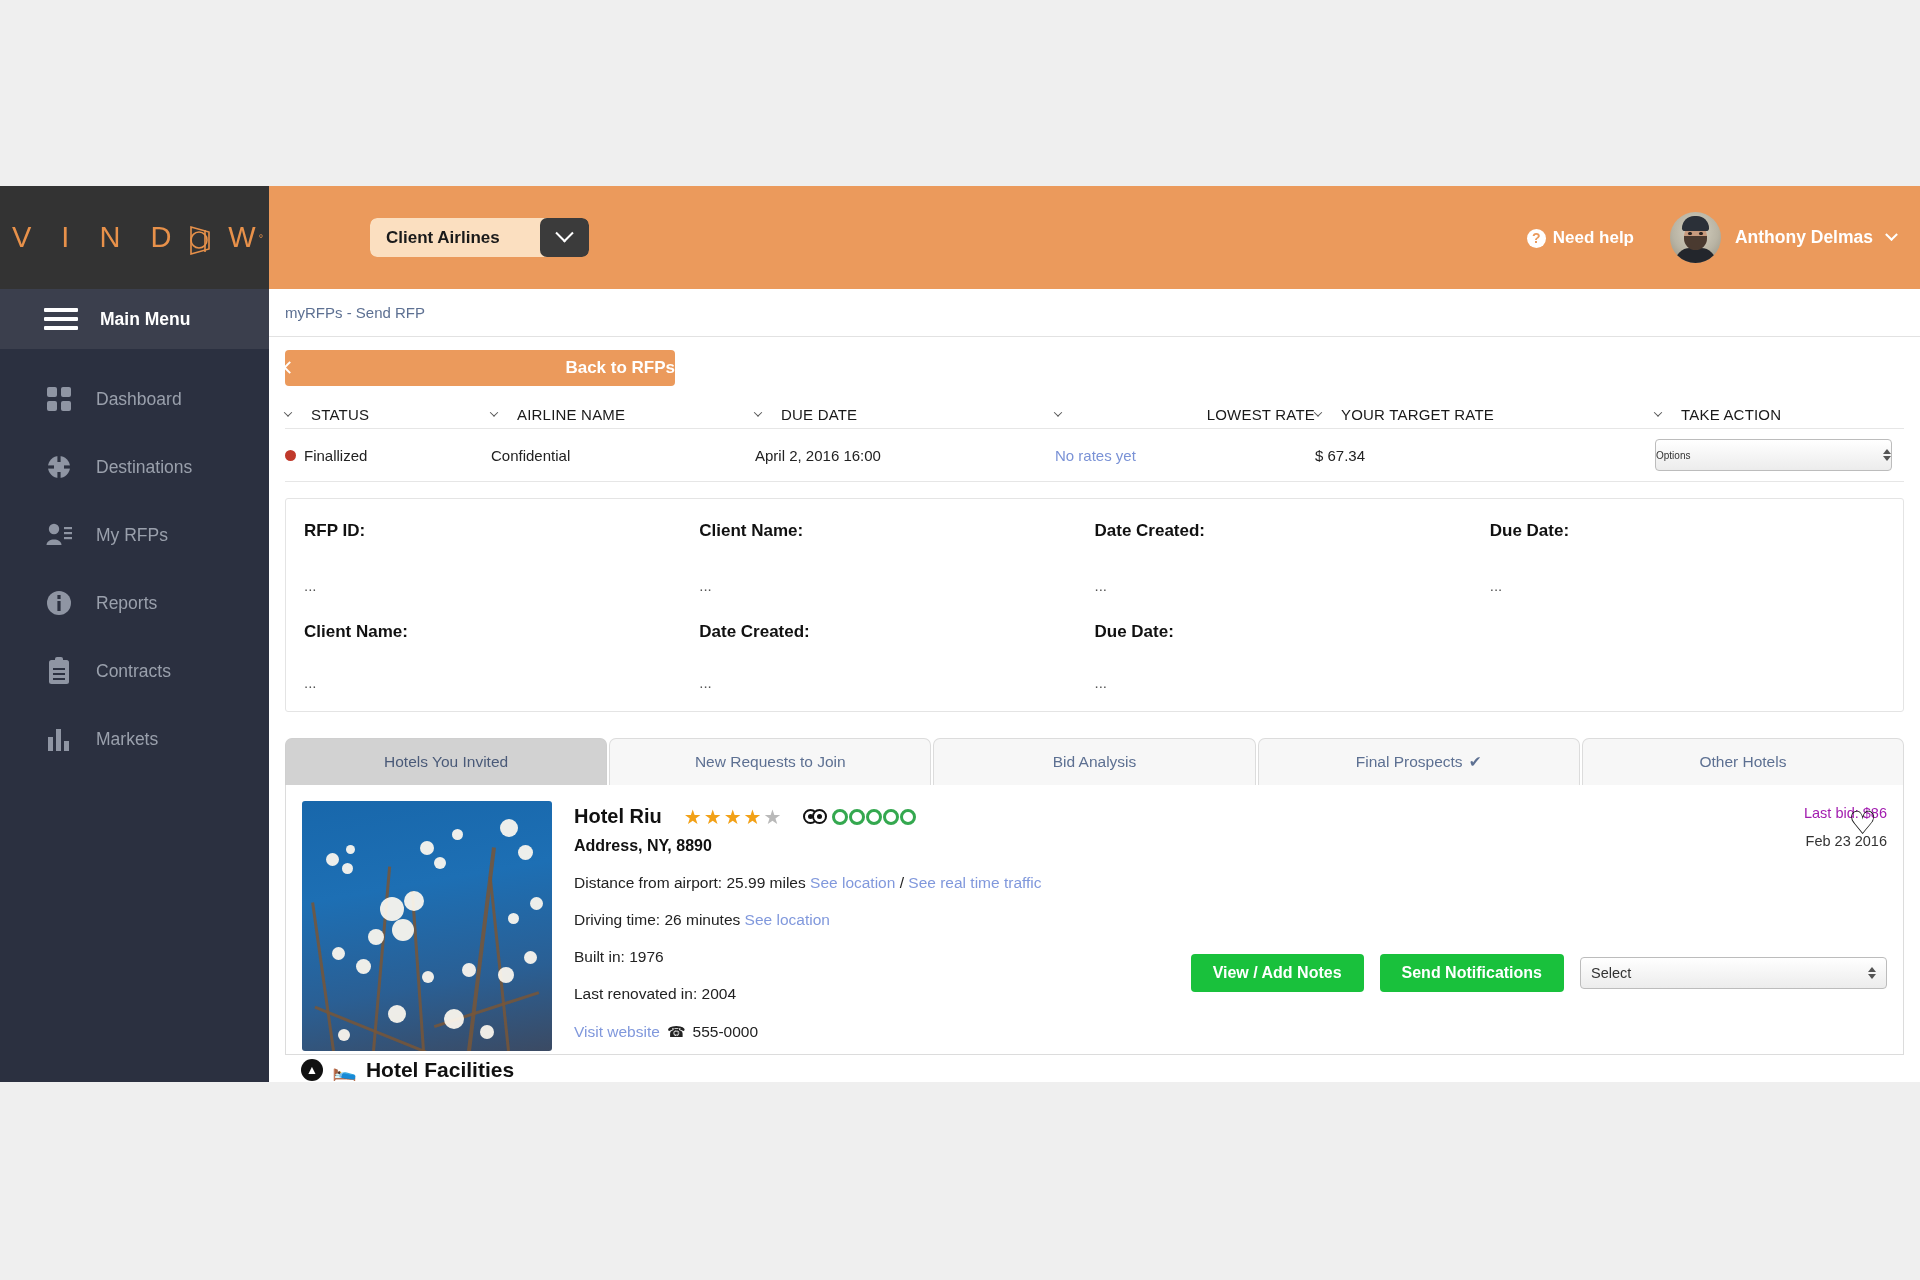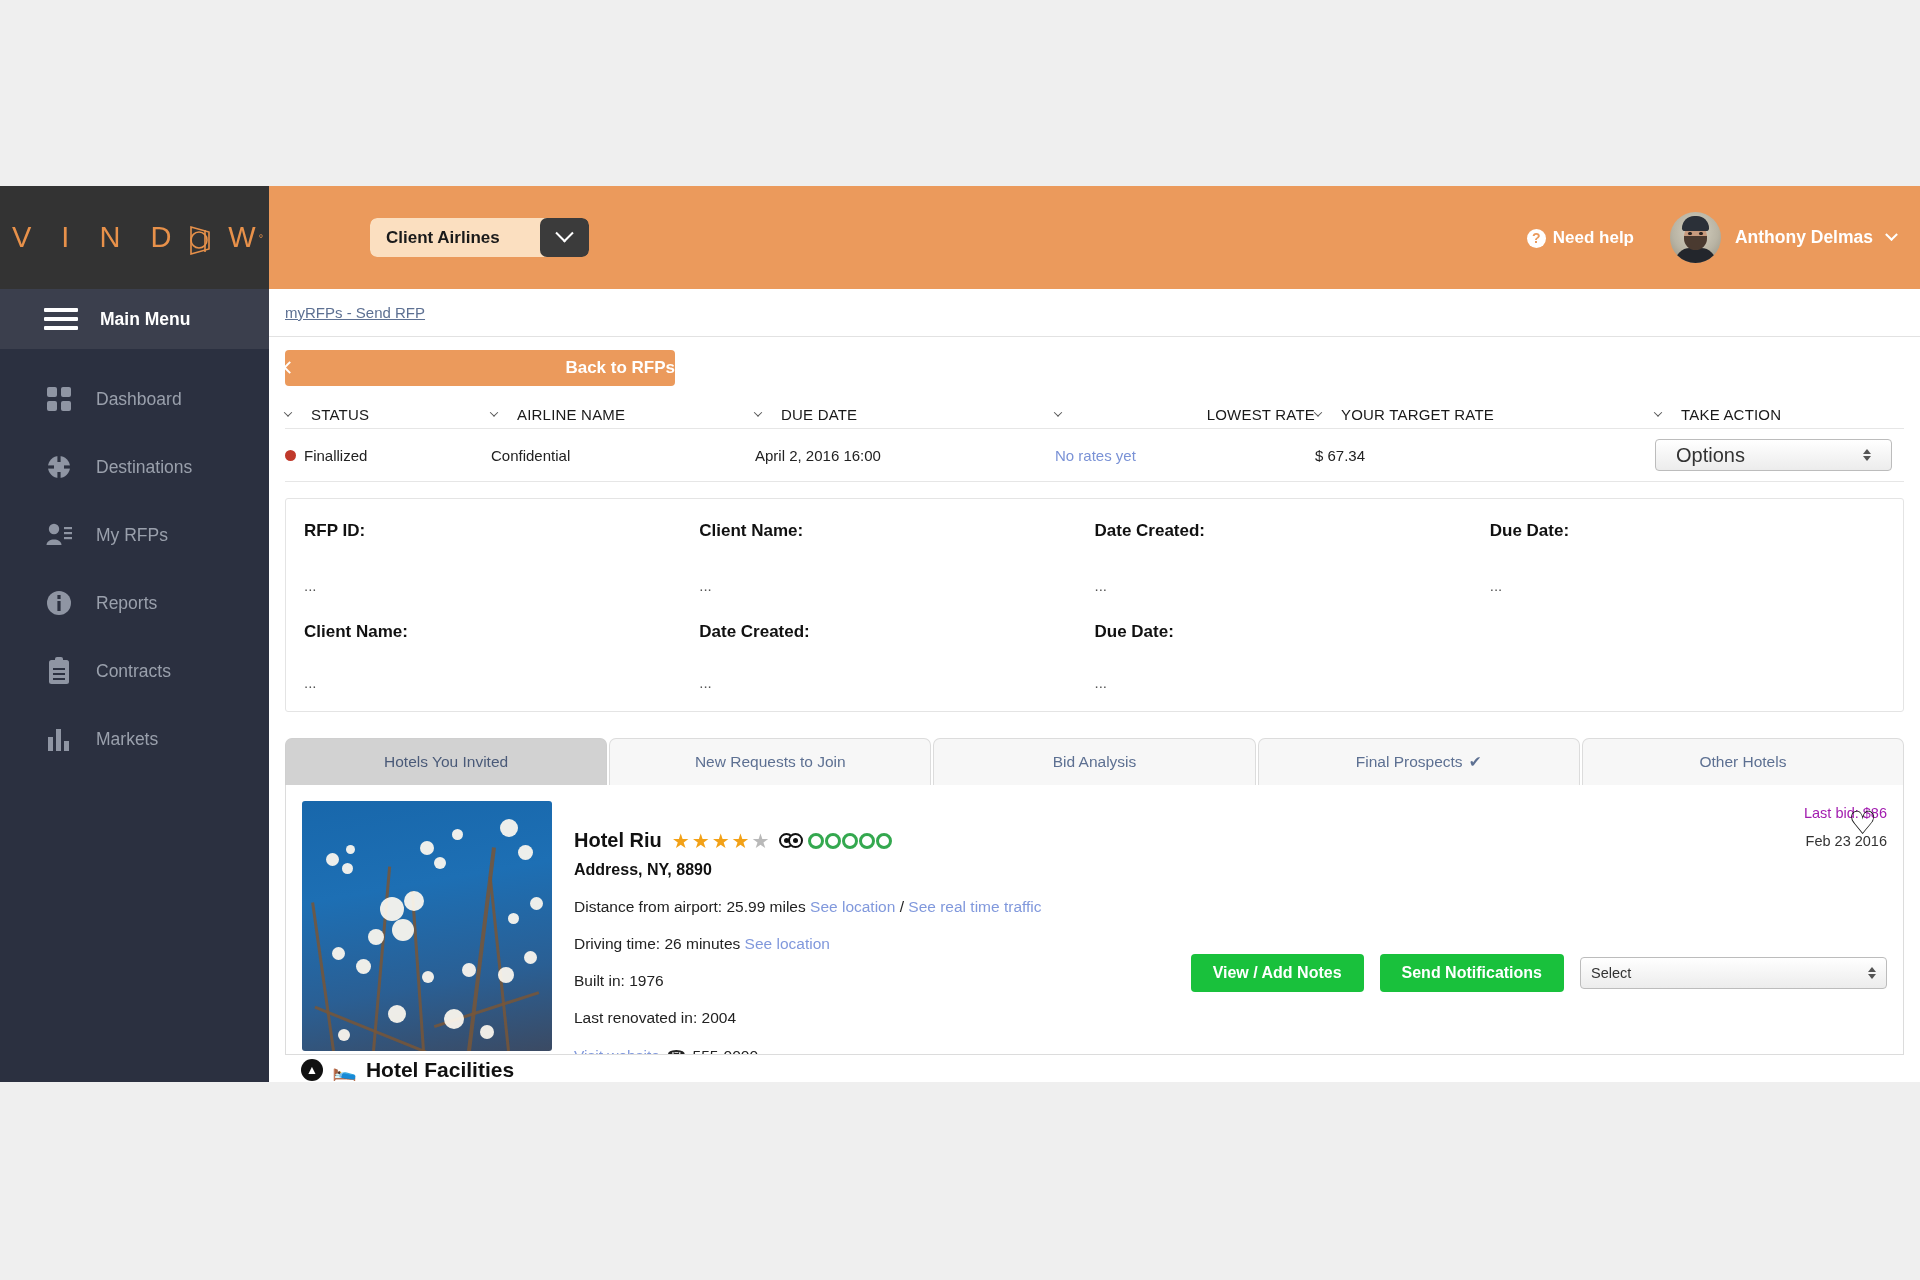--- a/index.html
+++ b/index.html
@@ -104,21 +104,21 @@
   .user-caret { width:9px;height:9px;border-right:2.2px solid #fff;border-bottom:2.2px solid #fff;transform:rotate(45deg) translate(-2px,-2px); }
 
   
   .content { position: absolute; left: 269px; top: 103px; width: 1651px; height: 793px; background:#ffffff; }
 
   .breadcrumb-row {
     height: 48px; border-bottom: 1px solid #e2e2e2;
     display:flex; align-items:center; padding-left: 16px;
   }
   .breadcrumb {
-    color: #5d7092; font-size: 15px; text-decoration: underline; cursor:pointer;
+    color: #5d7092; font-size: 15px; cursor:pointer;
   }
 
   .backrow { padding: 13px 16px 0 16px; }
   .back-btn {
     width: 390px; height: 36px; background: #eb9a5c; color: #ffffff;
     border: none; border-radius: 4px; font-size: 17px; font-weight: bold;
     font-family: "Liberation Sans", sans-serif;
     display:flex; align-items:center; justify-content:space-between; gap: 9px; cursor:pointer;
   }
   .back-chev { width:9px;height:9px;border-left:2.6px solid #fff;border-bottom:2.6px solid #fff;transform:rotate(45deg); margin-top:-1px;}
@@ -140,21 +140,21 @@
   .c2 { width: 264px; }
   .c3 { width: 300px; }
   .c4 { width: 260px; justify-content: space-between; }
   .c5 { width: 340px; }
   .c6 { flex: 1; }
   .status-dot { width: 11px; height: 11px; border-radius: 50%; background: #c0392b; margin-right: 8px; display:inline-block; }
   .link-blue { color: #7a92d6; }
   .select-ctl {
     width: 237px; height: 32px; border: 1px solid #bcbcbc; border-radius: 4px;
     background: linear-gradient(#ffffff, #ececec);
-    display:flex; align-items:center; padding: 0 20px; font-size: 20px; color: #333;
+    display:flex; align-items:center; padding: 0 0; font-size: 10px; color: #333;
     justify-content: space-between; cursor:pointer;text-align:right;
   }
   .spinner { display:flex; flex-direction:column; gap:2px; }
   .spinner i { display:block; width:0;height:0;border-left:4px solid transparent;border-right:4px solid transparent; }
   .spinner .up { border-bottom: 5px solid #555; }
   .spinner .dn { border-top: 5px solid #555; }
 
   
   .detail-panel {
     margin: 16px 16px 0 16px; border: 1px solid #e4e4e4; border-radius: 3px;
@@ -181,21 +181,21 @@
   }
   .hotel-thumb-wrap { width: 250px; flex: none; }
   .hotel-thumb {
     width: 250px; height: 250px; border-radius: 3px; position: relative; overflow: hidden;
     background: linear-gradient(170deg, #1867ab 0%, #1d6fb4 35%, #2a5f94 70%, #3b4a63 100%);
   }
   .blossom { position:absolute; border-radius:50%; background: rgba(255,250,240,.92); filter: blur(.4px); }
   .twig { position:absolute; background: rgba(120,86,55,.85); transform-origin: bottom center; }
 
   .hotel-main { flex: 1; padding-top: 4px; position: relative; }
-  .hotel-title-row { display:flex; align-items:center; gap: 10px; margin-top: 24px; }
+  .hotel-title-row { display:flex; align-items:center; gap: 22px; }
   .hotel-name { font-size: 20px; font-weight: bold; color: #111; }
   .stars { display:flex; gap: 2px; }
   .star { font-size: 20px; line-height: 1; color: #f2a117; }
   .star.off { color: #b9b9b9; }
   .ta-rating { display:flex; align-items:center; gap: 5px; }
   .owl { width: 24px; height: 16px; position: relative; }
   .owl .e { position:absolute; top:0; width:15px;height:15px;border-radius:50%; border: 2.4px solid #111; background:#fff;}
   .owl .e.l { left: 0; } .owl .e.r { left: 9px; }
   .owl .p { position:absolute; top:5px; width:5px;height:5px;border-radius:50%;background:#111;}
   .owl .p.l { left:5px; } .owl .p.r { left:14px; }

